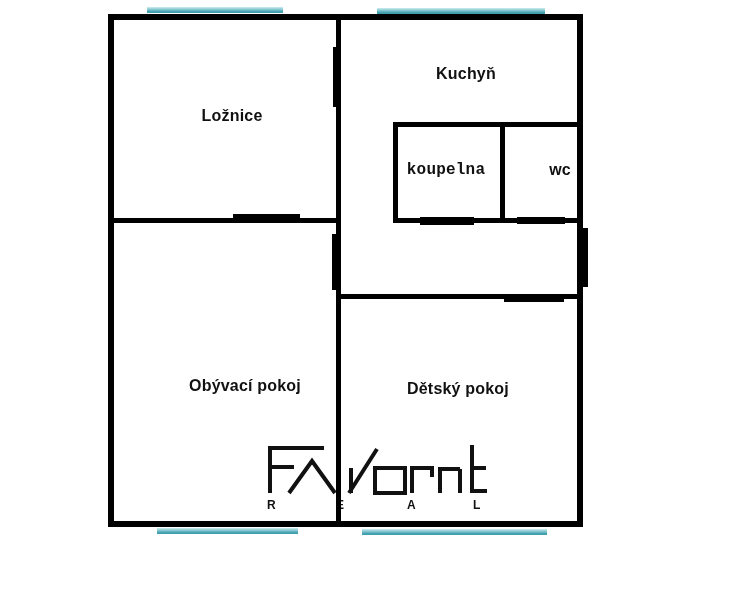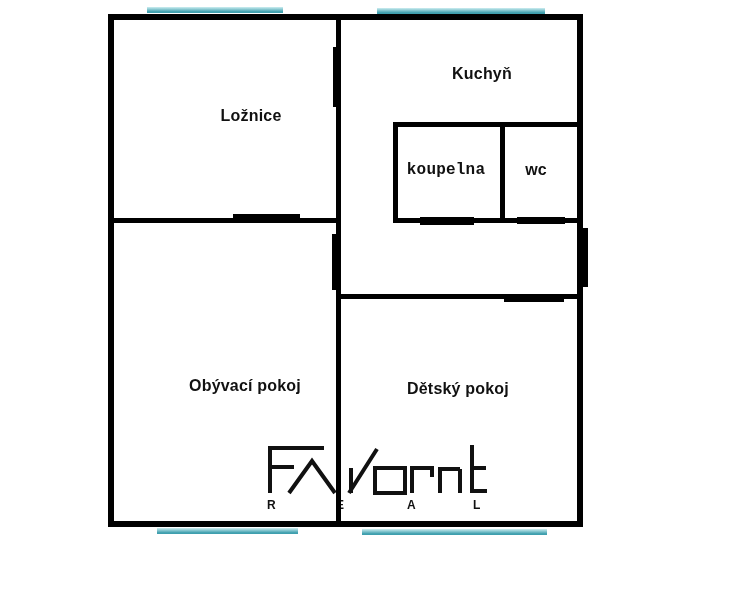--- a/index.html
+++ b/index.html
@@ -60,24 +60,24 @@
   <div class="wall" style="left:336px;top:294px;width:241px;height:5px;"></div>
 
   <div class="door" style="left:333px;top:47px;width:7px;height:60px;"></div>
   <div class="door" style="left:233px;top:214px;width:67px;height:7px;"></div>
   <div class="door" style="left:420px;top:217px;width:54px;height:8px;"></div>
   <div class="door" style="left:517px;top:217px;width:48px;height:7px;"></div>
   <div class="door" style="left:332px;top:234px;width:8px;height:56px;"></div>
   <div class="door" style="left:504px;top:294px;width:60px;height:8px;"></div>
   <div class="door" style="left:581px;top:228px;width:7px;height:59px;"></div>
 
-  <div class="room-label" style="left:251px;top:116px;">Ložnice</div>
-  <div class="room-label" style="left:482px;top:74px;">Kuchyň</div>
+  <div class="room-label" style="left:232px;top:116px;">Ložnice</div>
+  <div class="room-label" style="left:466px;top:74px;">Kuchyň</div>
   <div class="room-label" style="left:446px;top:170px;font-family:Liberation Mono, monospace;">koupelna</div>
-  <div class="room-label" style="left:536px;top:170px;">wc</div>
+  <div class="room-label" style="left:560px;top:170px;">wc</div>
   <div class="room-label" style="left:458px;top:389px;">Dětský pokoj</div>
   <div class="room-label" style="left:245px;top:386px;">Obývací pokoj</div>
 
   <svg class="logo" width="232" height="74" viewBox="0 0 232 74" role="img" aria-label="FAVORIT">
     <g>
 
       <path d="M14,52 L14,7 M12,7 L68,7 M14,26 L38,26"></path>
 
       <path d="M33,52 L56,20 L79,52"></path>
 

